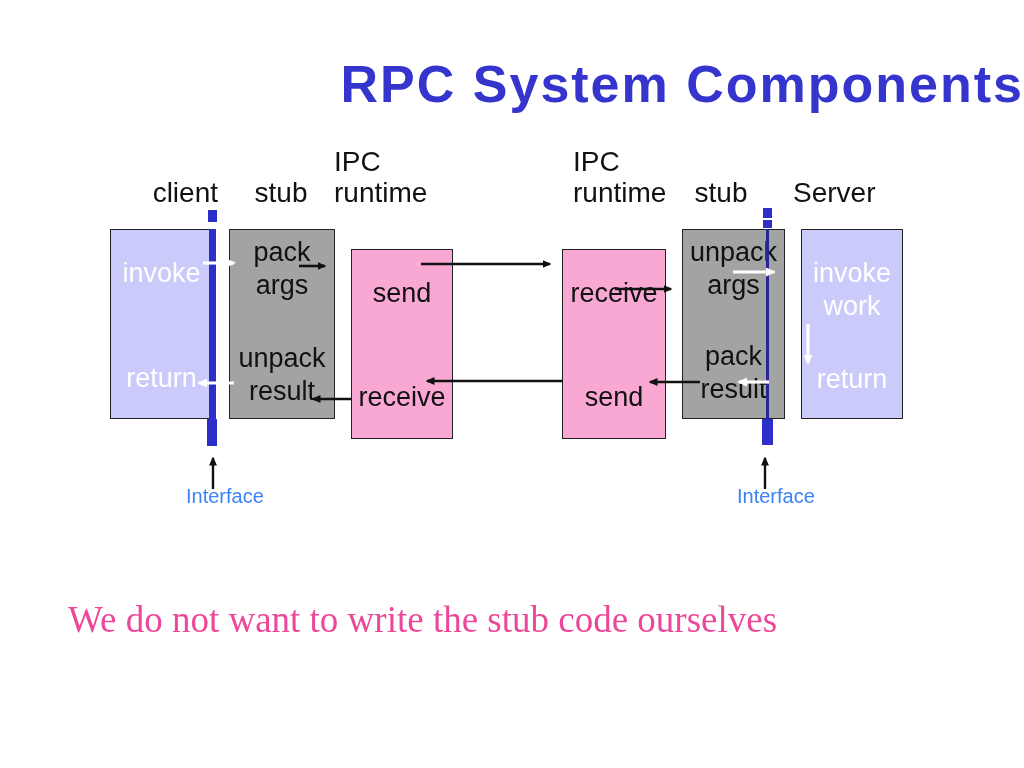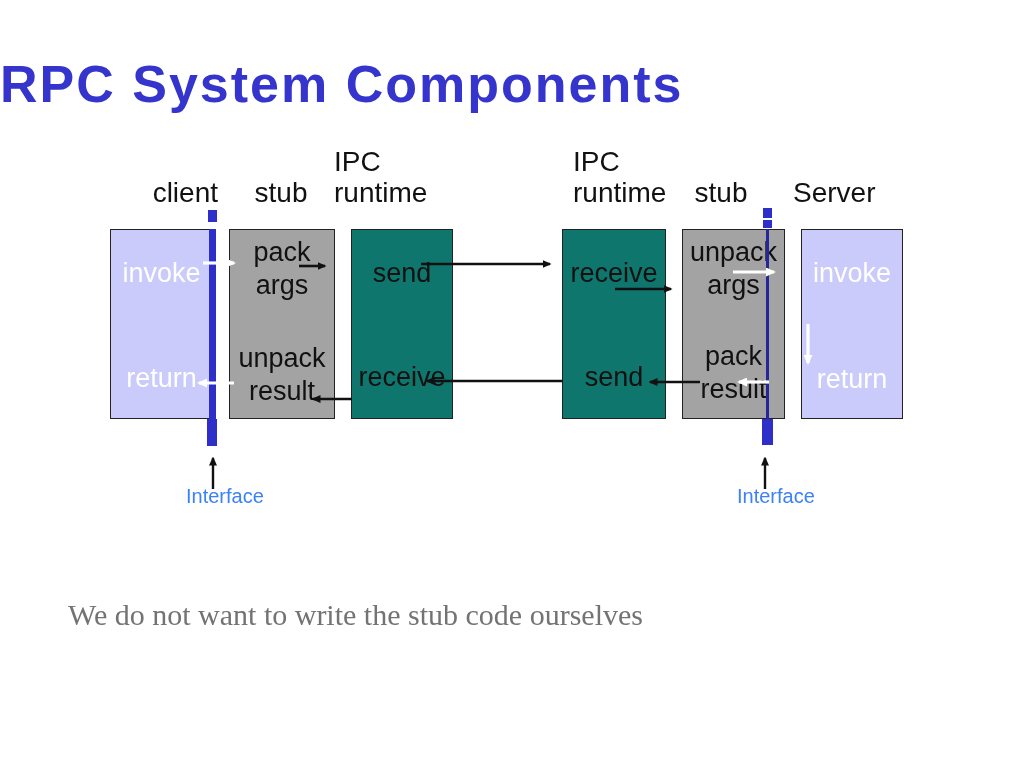--- a/index.html
+++ b/index.html
@@ -1,39 +1,39 @@
 <!DOCTYPE html>
 <html><head>
 <meta charset="utf-8">
 <style>
   html,body{margin:0;padding:0;background:#fff;}
   #canvas{position:relative;width:1024px;height:768px;background:#ffffff;overflow:hidden;
           font-family:"Liberation Sans",sans-serif;color:#111;}
 
   
-  #slide-title{position:absolute;top:54px;left:0;width:100%;text-align:left;
+  #slide-title{position:absolute;top:54px;left:0;width:100%;text-align:right;
     font-size:52px;font-weight:bold;letter-spacing:2px;color:#3535CD;}
 
   
   .col-label{position:absolute;font-size:28px;line-height:31px;color:#111;white-space:nowrap;}
   #lbl-client{left:128px;top:177px;width:90px;text-align:right;}
   #lbl-stub-l{left:246px;top:177px;width:70px;text-align:center;}
   #lbl-runtime-l{left:334px;top:146px;}
   #lbl-runtime-r{left:573px;top:146px;}
   #lbl-stub-r{left:686px;top:177px;width:70px;text-align:center;}
   #lbl-server{left:793px;top:177px;width:105px;text-align:left;}
 
   
   .assembly{position:absolute;top:229px;height:190px;display:flex;gap:16px;}
   #asm-left{left:110px;}
   #asm-right{left:562px;}
   .cell{position:relative;height:100%;border:1px solid #222;box-sizing:border-box;}
   .fill-client{background:#CBCBFB;}
   .fill-stub{background:#a3a3a3;}
-  .fill-runtime{background:#0f766e;}
+  .fill-runtime{background:#f9a8d4;margin-top:20px;}
   .w103{width:103px;} .w106{width:106px;} .w102{width:102px;} .w104{width:104px;}
 
   .cell-text{position:absolute;left:0;width:100%;text-align:center;
     font-size:27px;line-height:33px;color:#111;white-space:nowrap;}
   .white-text{color:#ffffff;}
 
   
   .ibar{position:absolute;background:#2E2EC8;}
   #bar-l-dot{left:208px;top:210px;width:9px;height:12px;}
   #bar-l-main{left:209px;top:229px;width:7px;height:190px;}
@@ -43,21 +43,21 @@
   #bar-r-main{left:766px;top:229px;width:3px;height:190px;background:#26269a;}
   #bar-r-bottom{left:762px;top:419px;width:11px;height:26px;}
 
   
   .iface-label{position:absolute;font-size:20px;color:#3b82f6;white-space:nowrap;}
   #iface-l{left:186px;top:485px;}
   #iface-r{left:737px;top:485px;}
 
   
   #footer-text{position:absolute;left:68px;top:598px;font-family:"Liberation Serif",serif;
-    font-size:30px;color:#737373;white-space:nowrap;}
+    font-size:37px;color:#ec4899;white-space:nowrap;}
 
   
   #arrow-layer{position:absolute;left:0;top:0;width:1024px;height:768px;pointer-events:none;}
 </style>
 </head>
 <body>
 
 <div id="canvas">
 
   <div id="slide-title">RPC System Components</div>
@@ -107,20 +107,21 @@
         <div>args</div>
       </div>
       <div class="cell-text" style="top:110px;">
         <div>pack</div>
         <div>result</div>
       </div>
     </div>
     <div class="cell fill-client w102">
       <div class="cell-text white-text" style="top:27px;">
         <div>invoke</div>
+        <div>work</div>
       </div>
       <div class="cell-text white-text" style="top:133px;">return</div>
     </div>
   </div>
 
   <div class="ibar" id="bar-l-dot"></div>
   <div class="ibar" id="bar-l-main"></div>
   <div class="ibar" id="bar-l-bottom"></div>
   <div class="ibar" id="bar-r-dot1"></div>
   <div class="ibar" id="bar-r-dot2"></div>

